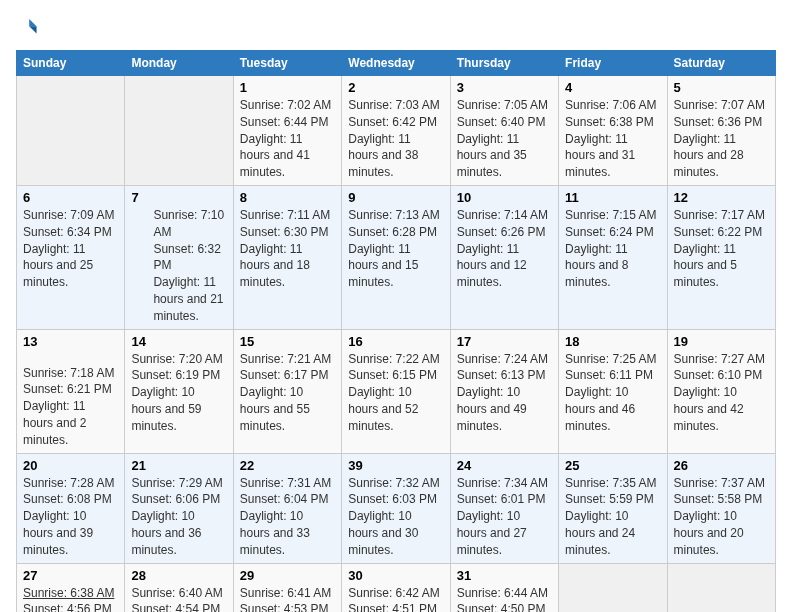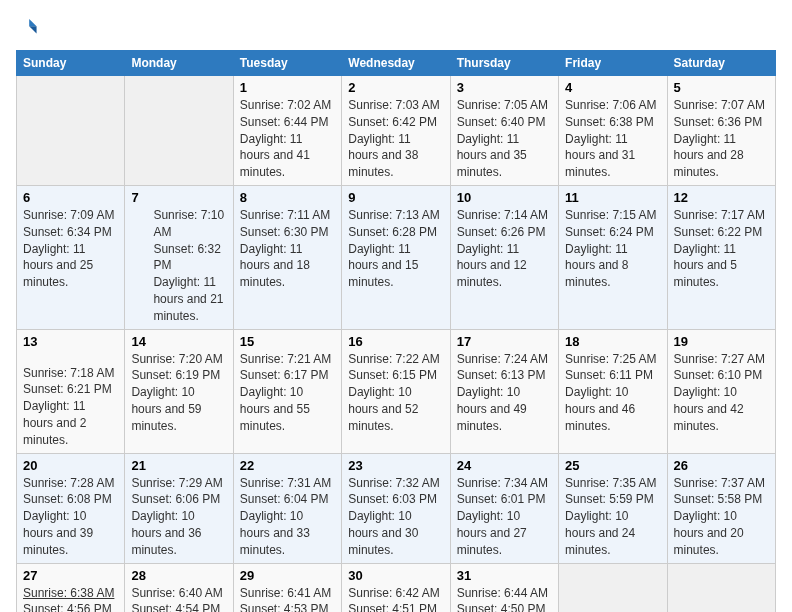--- a/index.html
+++ b/index.html
@@ -261,21 +261,21 @@
 Sunset: 6:06 PM
 Daylight: 10 hours and 36 minutes.</div>
         </td>
         <td>
           <span class="day-num">22</span>
           <div class="day-info" style="white-space: pre-line;">Sunrise: 7:31 AM
 Sunset: 6:04 PM
 Daylight: 10 hours and 33 minutes.</div>
         </td>
         <td>
-          <span class="day-num">23</span>
+          <span class="day-num">39</span>
           <div class="day-info" style="white-space: pre-line;">Sunrise: 7:32 AM
 Sunset: 6:03 PM
 Daylight: 10 hours and 30 minutes.</div>
         </td>
         <td>
           <span class="day-num">24</span>
           <div class="day-info" style="white-space: pre-line;">Sunrise: 7:34 AM
 Sunset: 6:01 PM
 Daylight: 10 hours and 27 minutes.</div>
         </td>

